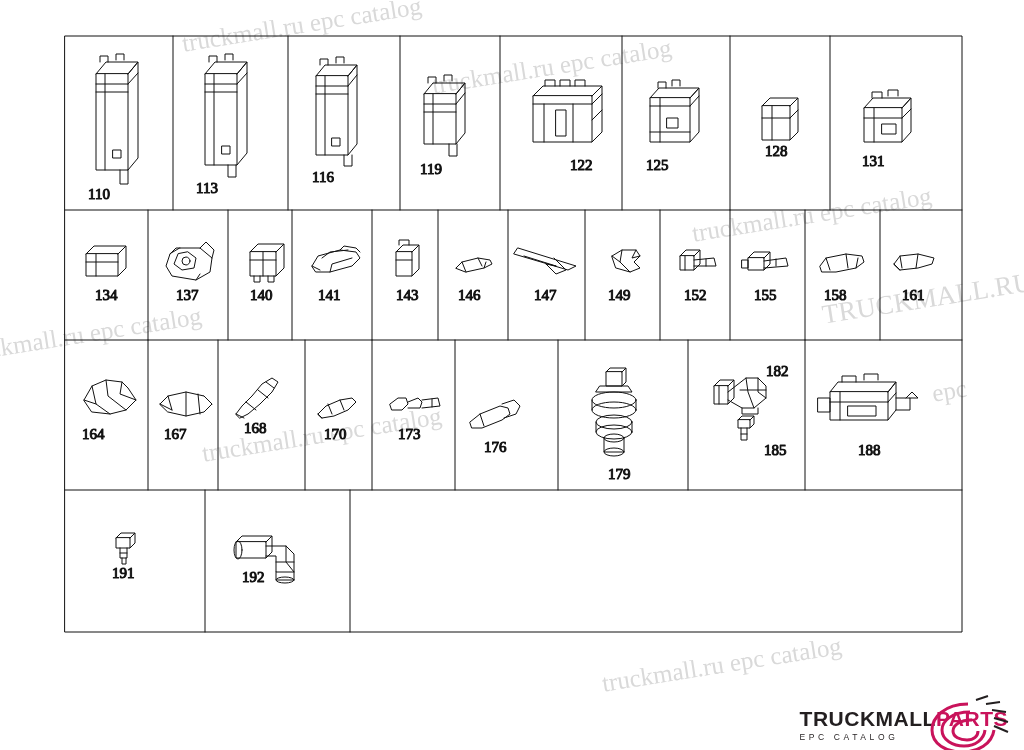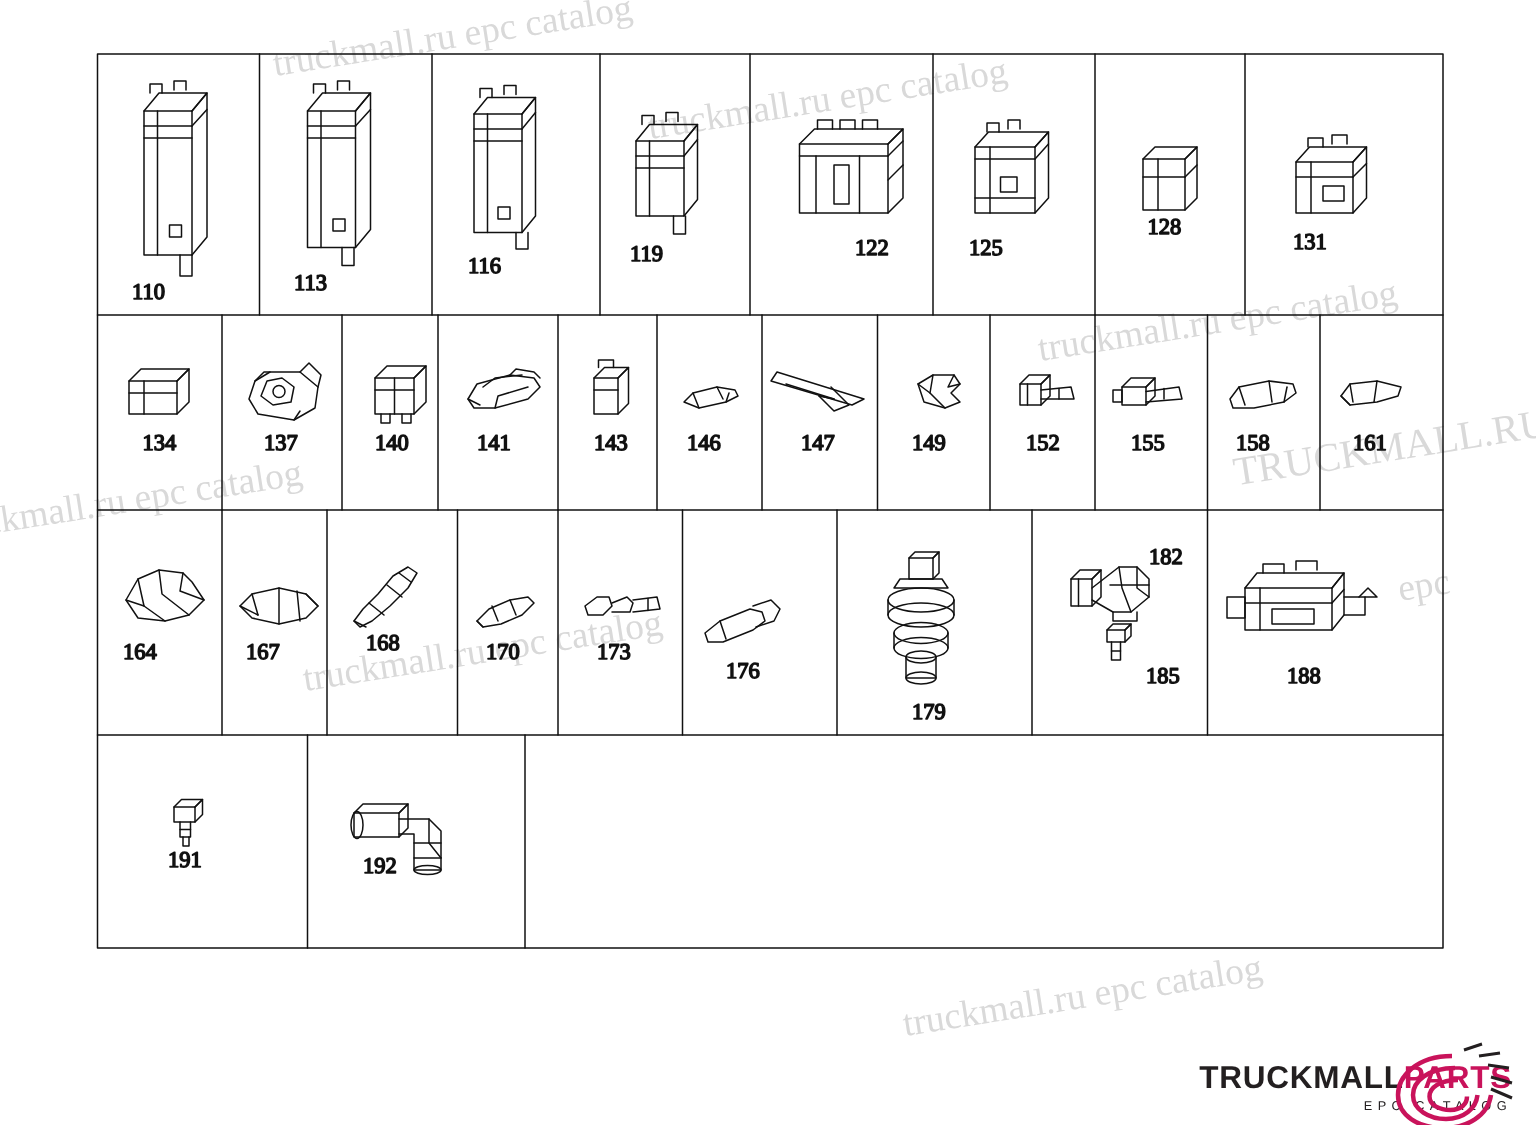--- a/index.html
+++ b/index.html
@@ -52,21 +52,21 @@
     font-size: 15px;
     fill: #111;
   }
 
   
   .brand {
     position: absolute;
     right: 16px;
     bottom: 8px;
     z-index: 20;
-    text-align: right;
+    text-align: left;
     font-family: "Liberation Sans", sans-serif;
     margin-left: 12px;
   }
   .brand-text {
     font-size: 21px;
     font-weight: bold;
     letter-spacing: .5px;
     color: #231f20;
     line-height: 1;
   }

